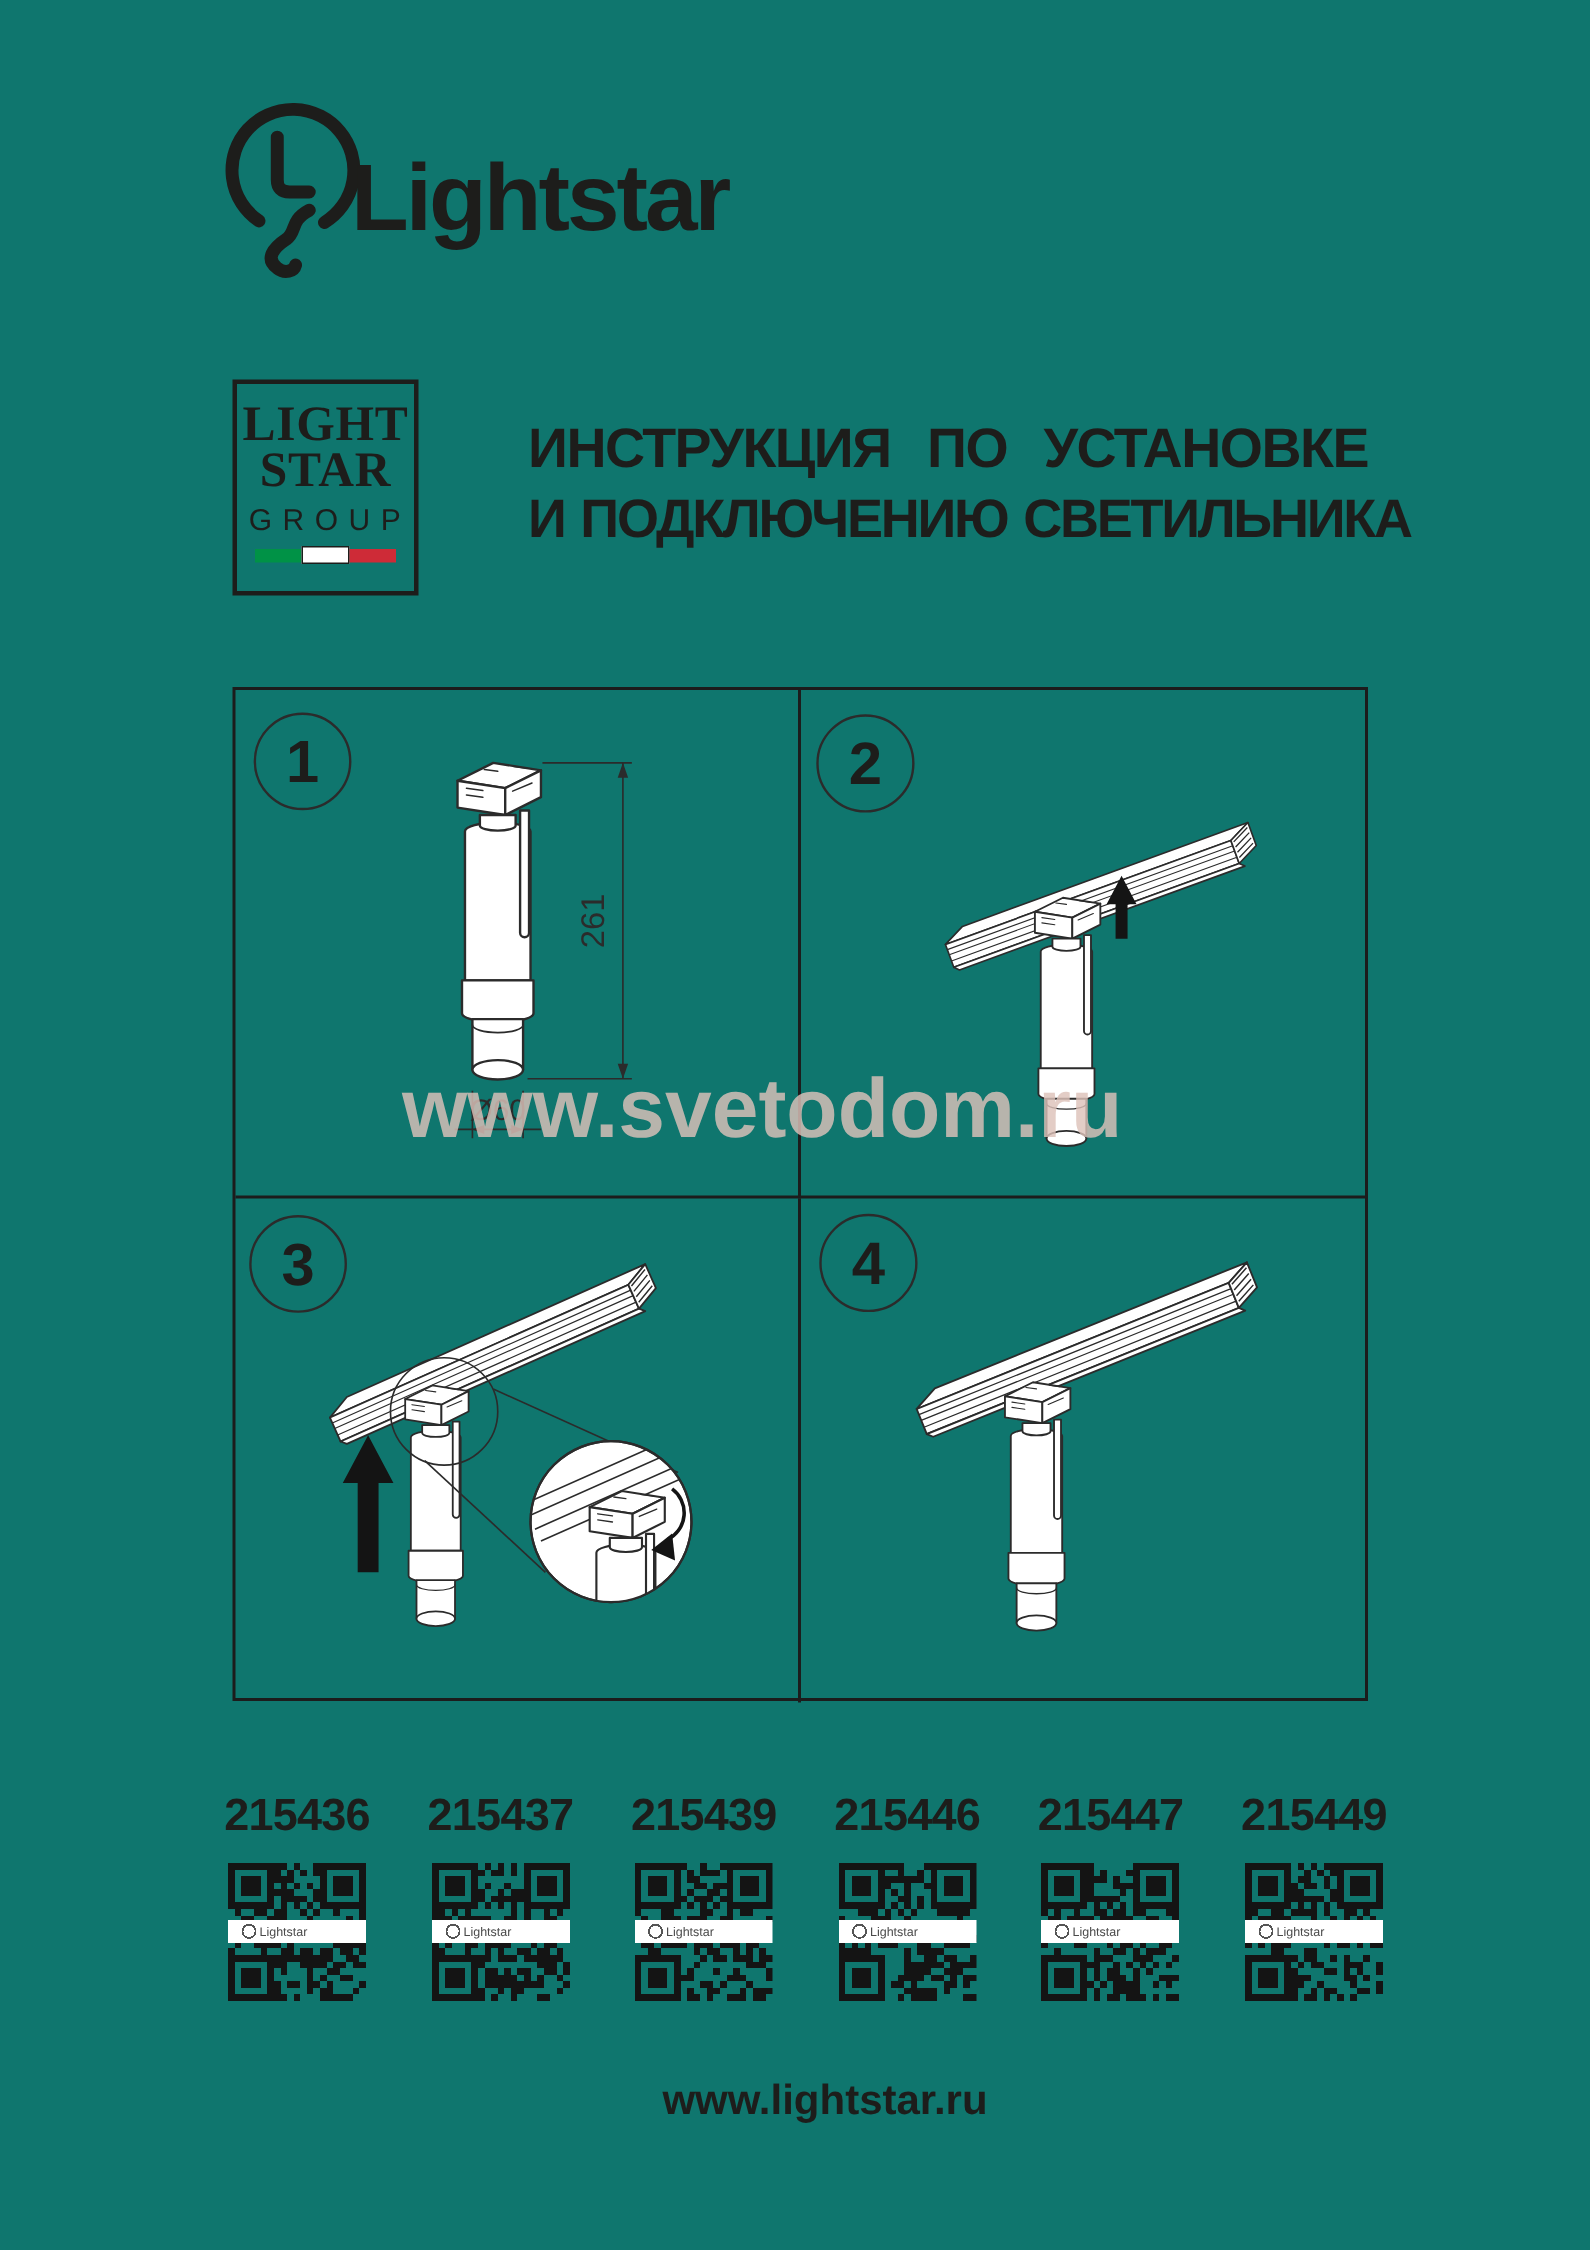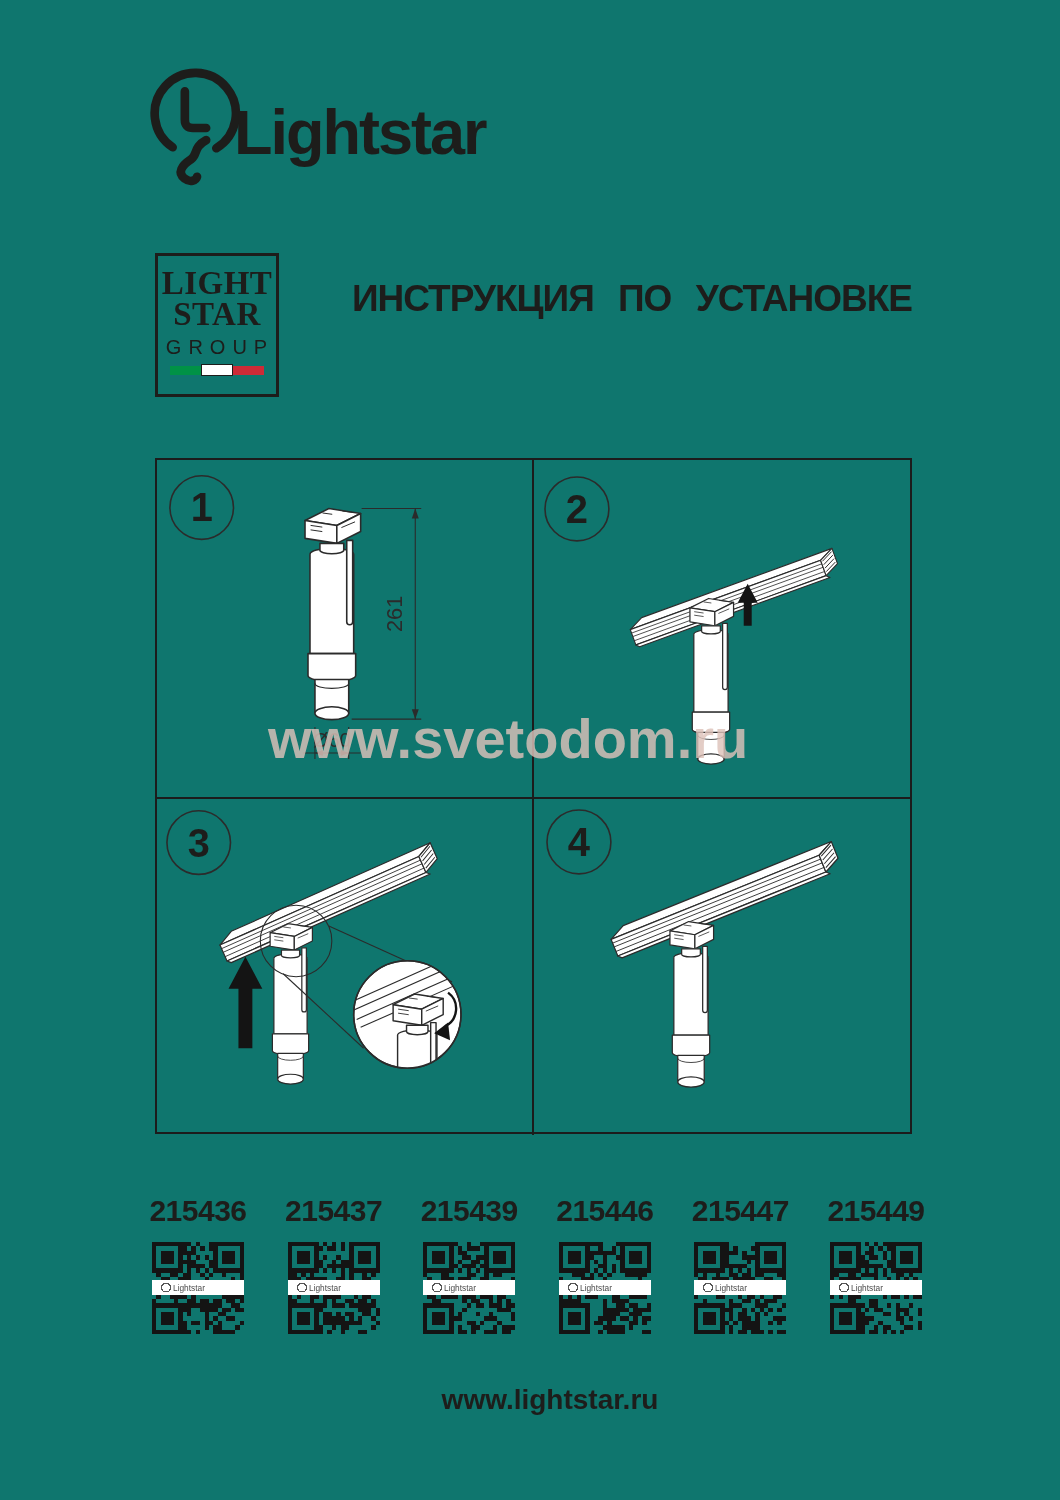--- a/index.html
+++ b/index.html
@@ -112,20 +112,21 @@
     <div class="w3">GROUP</div>
     <div class="flag">
       <div class="g" style="background:#009246"></div>
       <div class="w" style="background:#ffffff"></div>
       <div class="r" style="background:#ce2b37"></div>
     </div>
   </div>
 
   <div class="title">
     <div class="t1">ИНСТРУКЦИЯ ПО УСТАНОВКЕ</div>
+    <div class="t2">И ПОДКЛЮЧЕНИЮ СВЕТИЛЬНИКА</div>
   </div>
 
   <div class="grid">
 
     <div class="cell c1">
       <svg viewBox="0 0 377 337">
         <circle class="numcirc" cx="45" cy="47" r="32"></circle>
         <text class="numtext" x="45" y="61">1</text>
         <use href="#lamp" transform="translate(136,42)"></use>
         <g class="thin">

